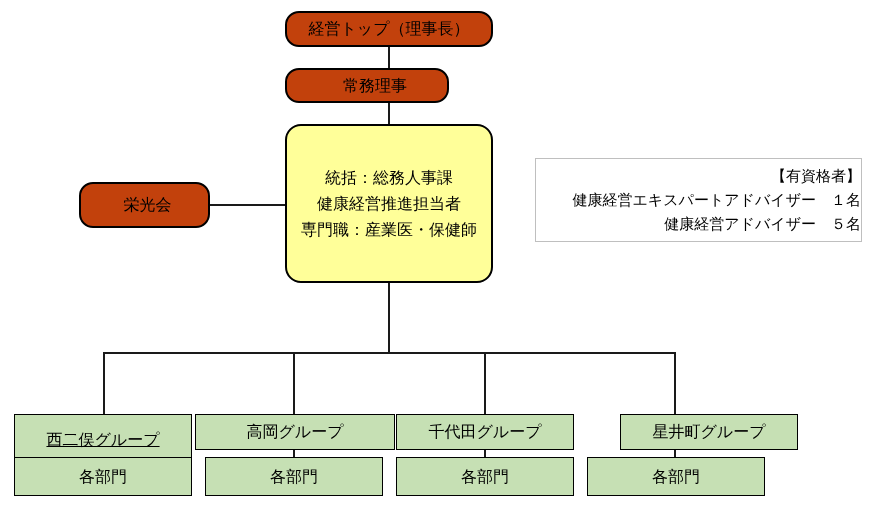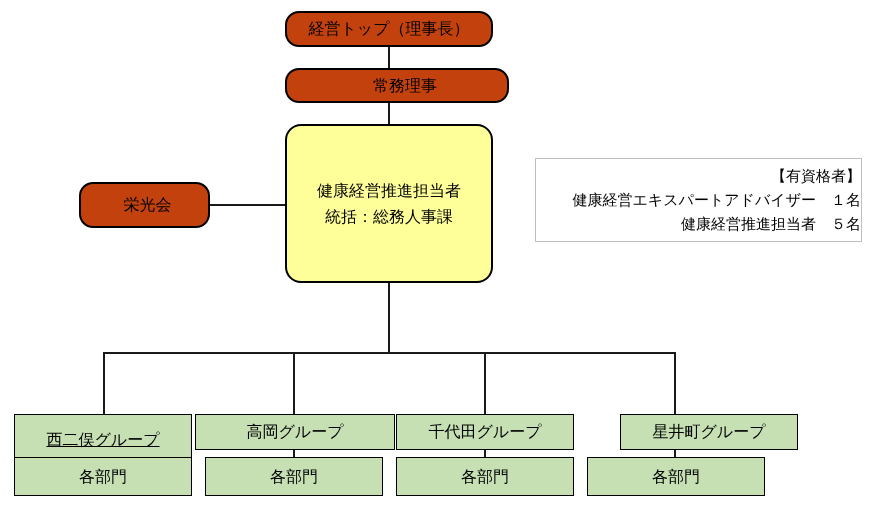--- a/index.html
+++ b/index.html
@@ -95,37 +95,38 @@
 
   <div class="conn v" style="left:103px; top:449px; height:8px;"></div>
   <div class="conn v" style="left:293px; top:449px; height:8px;"></div>
   <div class="conn v" style="left:484px; top:449px; height:8px;"></div>
   <div class="conn v" style="left:674px; top:449px; height:8px;"></div>
 
   <div class="node rounded-node" style="left:285px; top:11px; width:208px; height:36px;">
     <span>経営トップ（理事長）</span>
   </div>
 
-  <div class="node rounded-node" style="left:285px; top:68px; width:224px; height:35px;padding-left:16px;">
+  <div class="node rounded-node" style="left:285px; top:68px; width:164px; height:35px;padding-left:16px;">
     <span>常務理事</span>
   </div>
 
   <div class="node rounded-node" style="left:79px; top:182px; width:131px; height:46px;padding-left:6px;">
     <span>栄光会</span>
   </div>
 
   <div class="node yellow-node" style="left:285px; top:124px; width:208px; height:159px;">
+    <span class="line">統括：総務人事課</span>
     <span class="line">健康経営推進担当者</span>
-    <span class="line">統括：総務人事課</span>
+    <span class="line">専門職：産業医・保健師</span>
   </div>
 
   <div class="node info-node" style="left:535px; top:158px; width:327px; height:84px;">
     <span class="line">【有資格者】</span>
     <span class="line">健康経営エキスパートアドバイザー　１名</span>
-    <span class="line">健康経営推進担当者　５名</span>
+    <span class="line">健康経営アドバイザー　５名</span>
   </div>
 
   <div class="node green-node" style="left:14px; top:414px; width:178px; height:52px;text-decoration:underline;">
     <span>西二俣グループ</span>
   </div>
   <div class="node green-node" style="left:14px; top:457px; width:178px; height:39px;">
     <span>各部門</span>
   </div>
 
   <div class="node green-node" style="left:195px; top:414px; width:200px; height:36px;">

